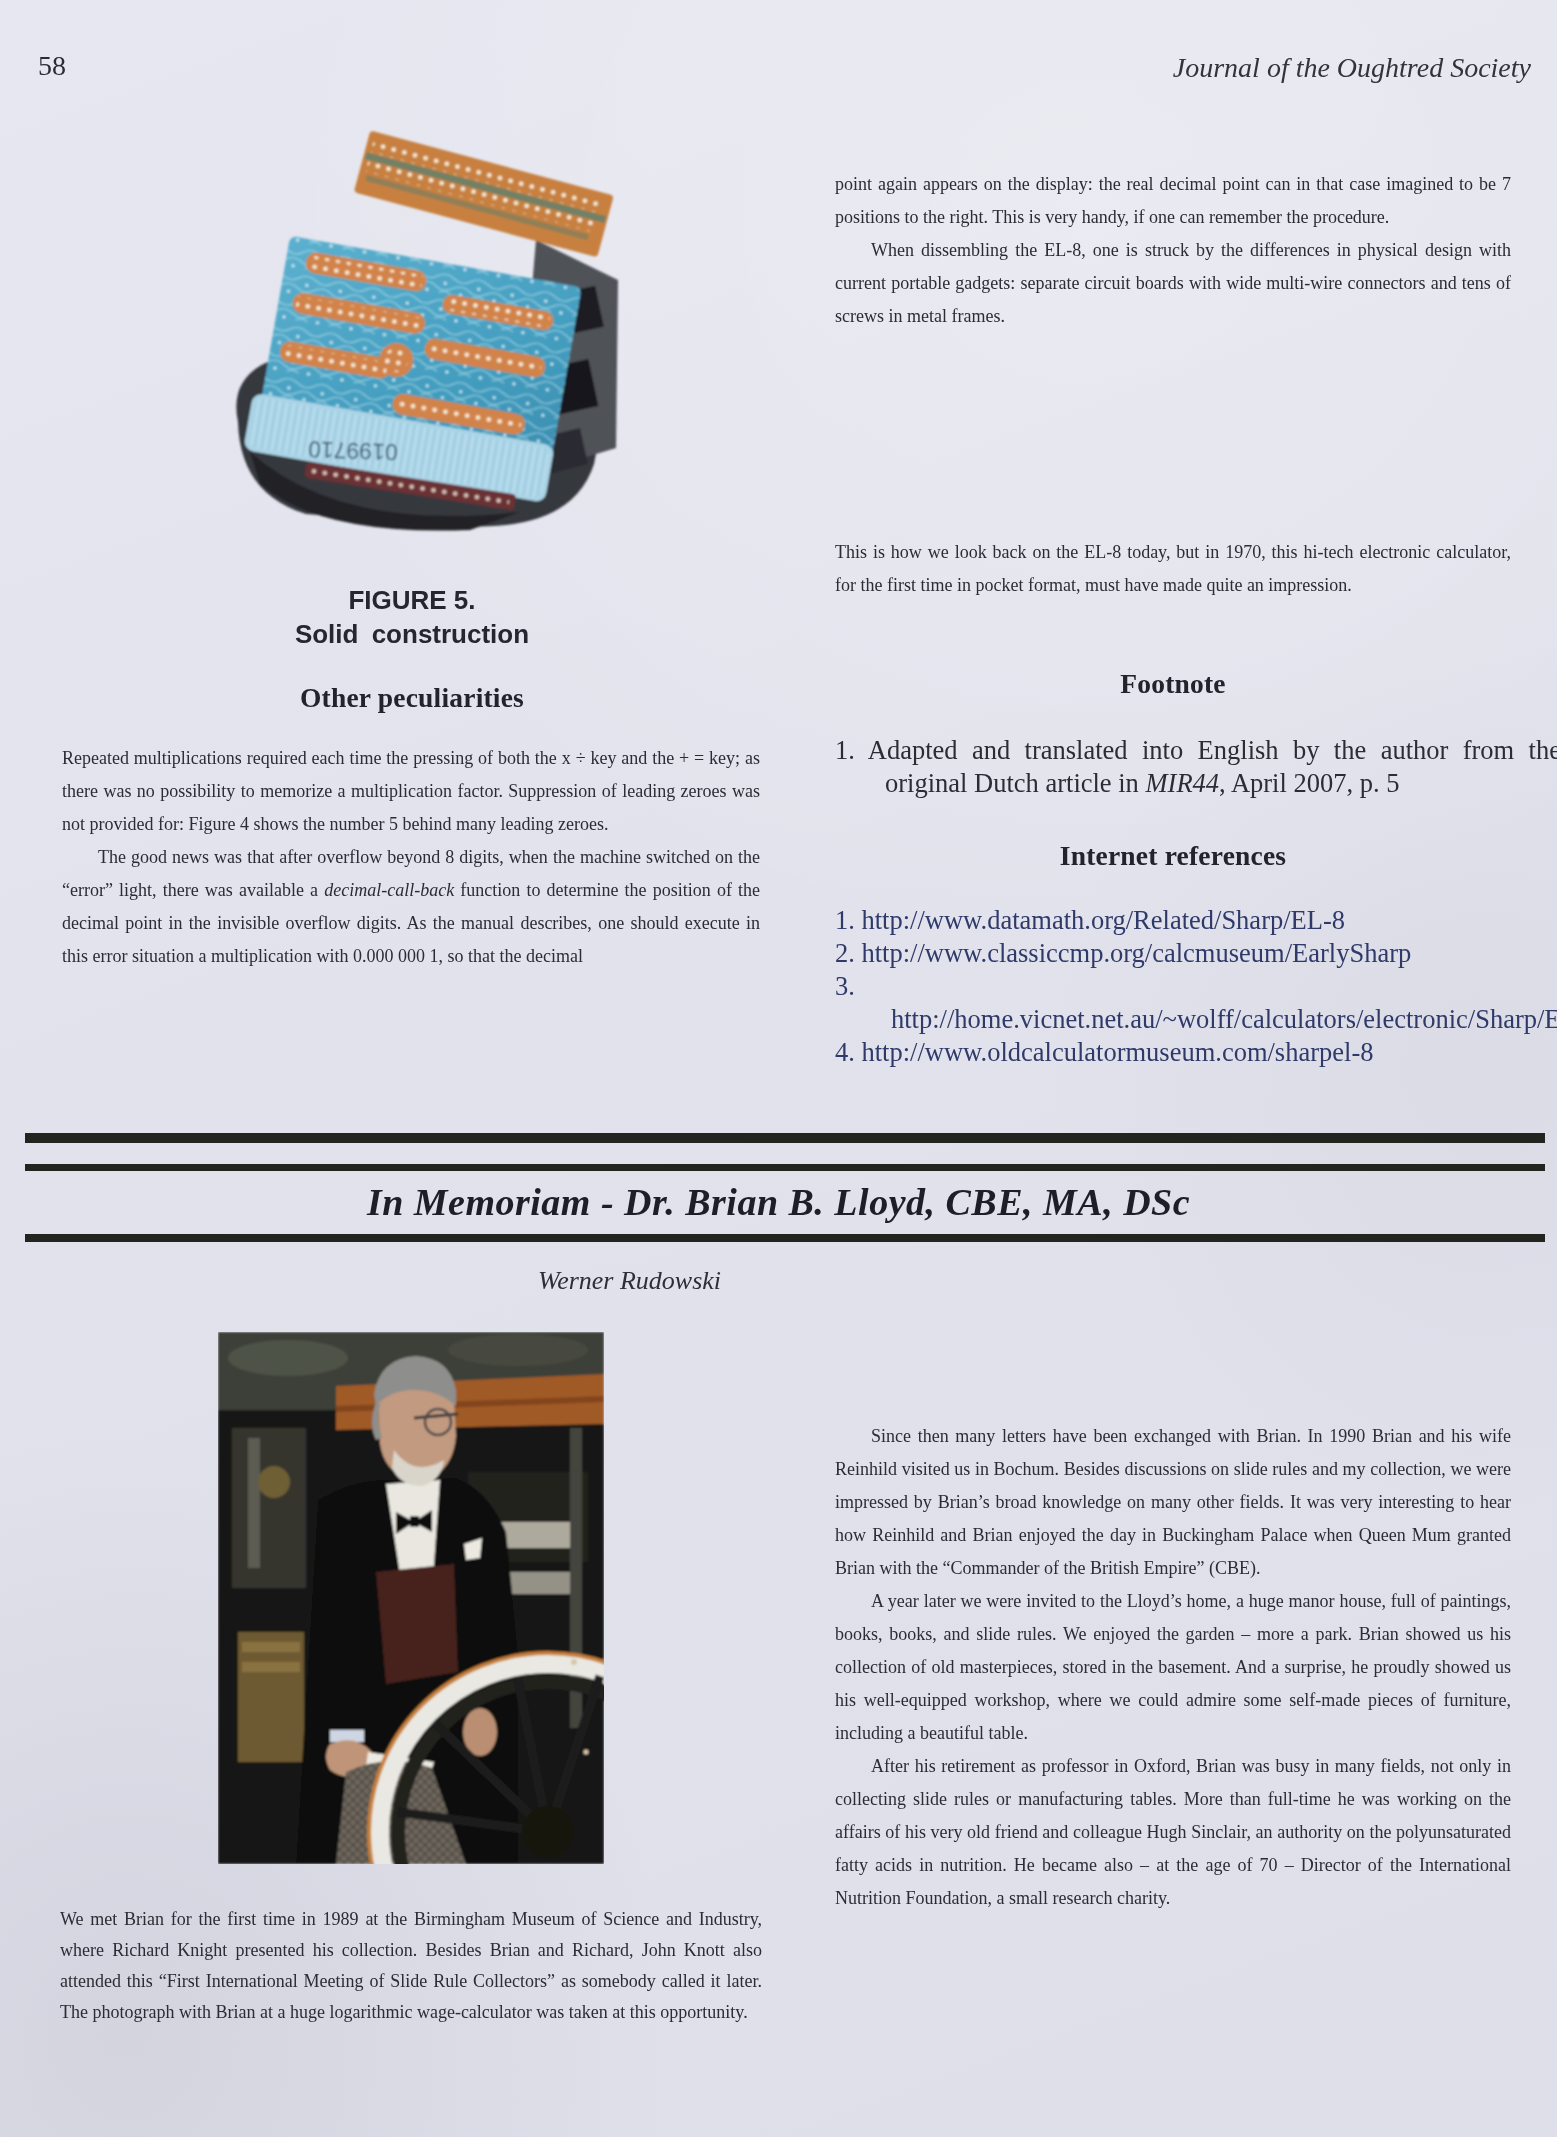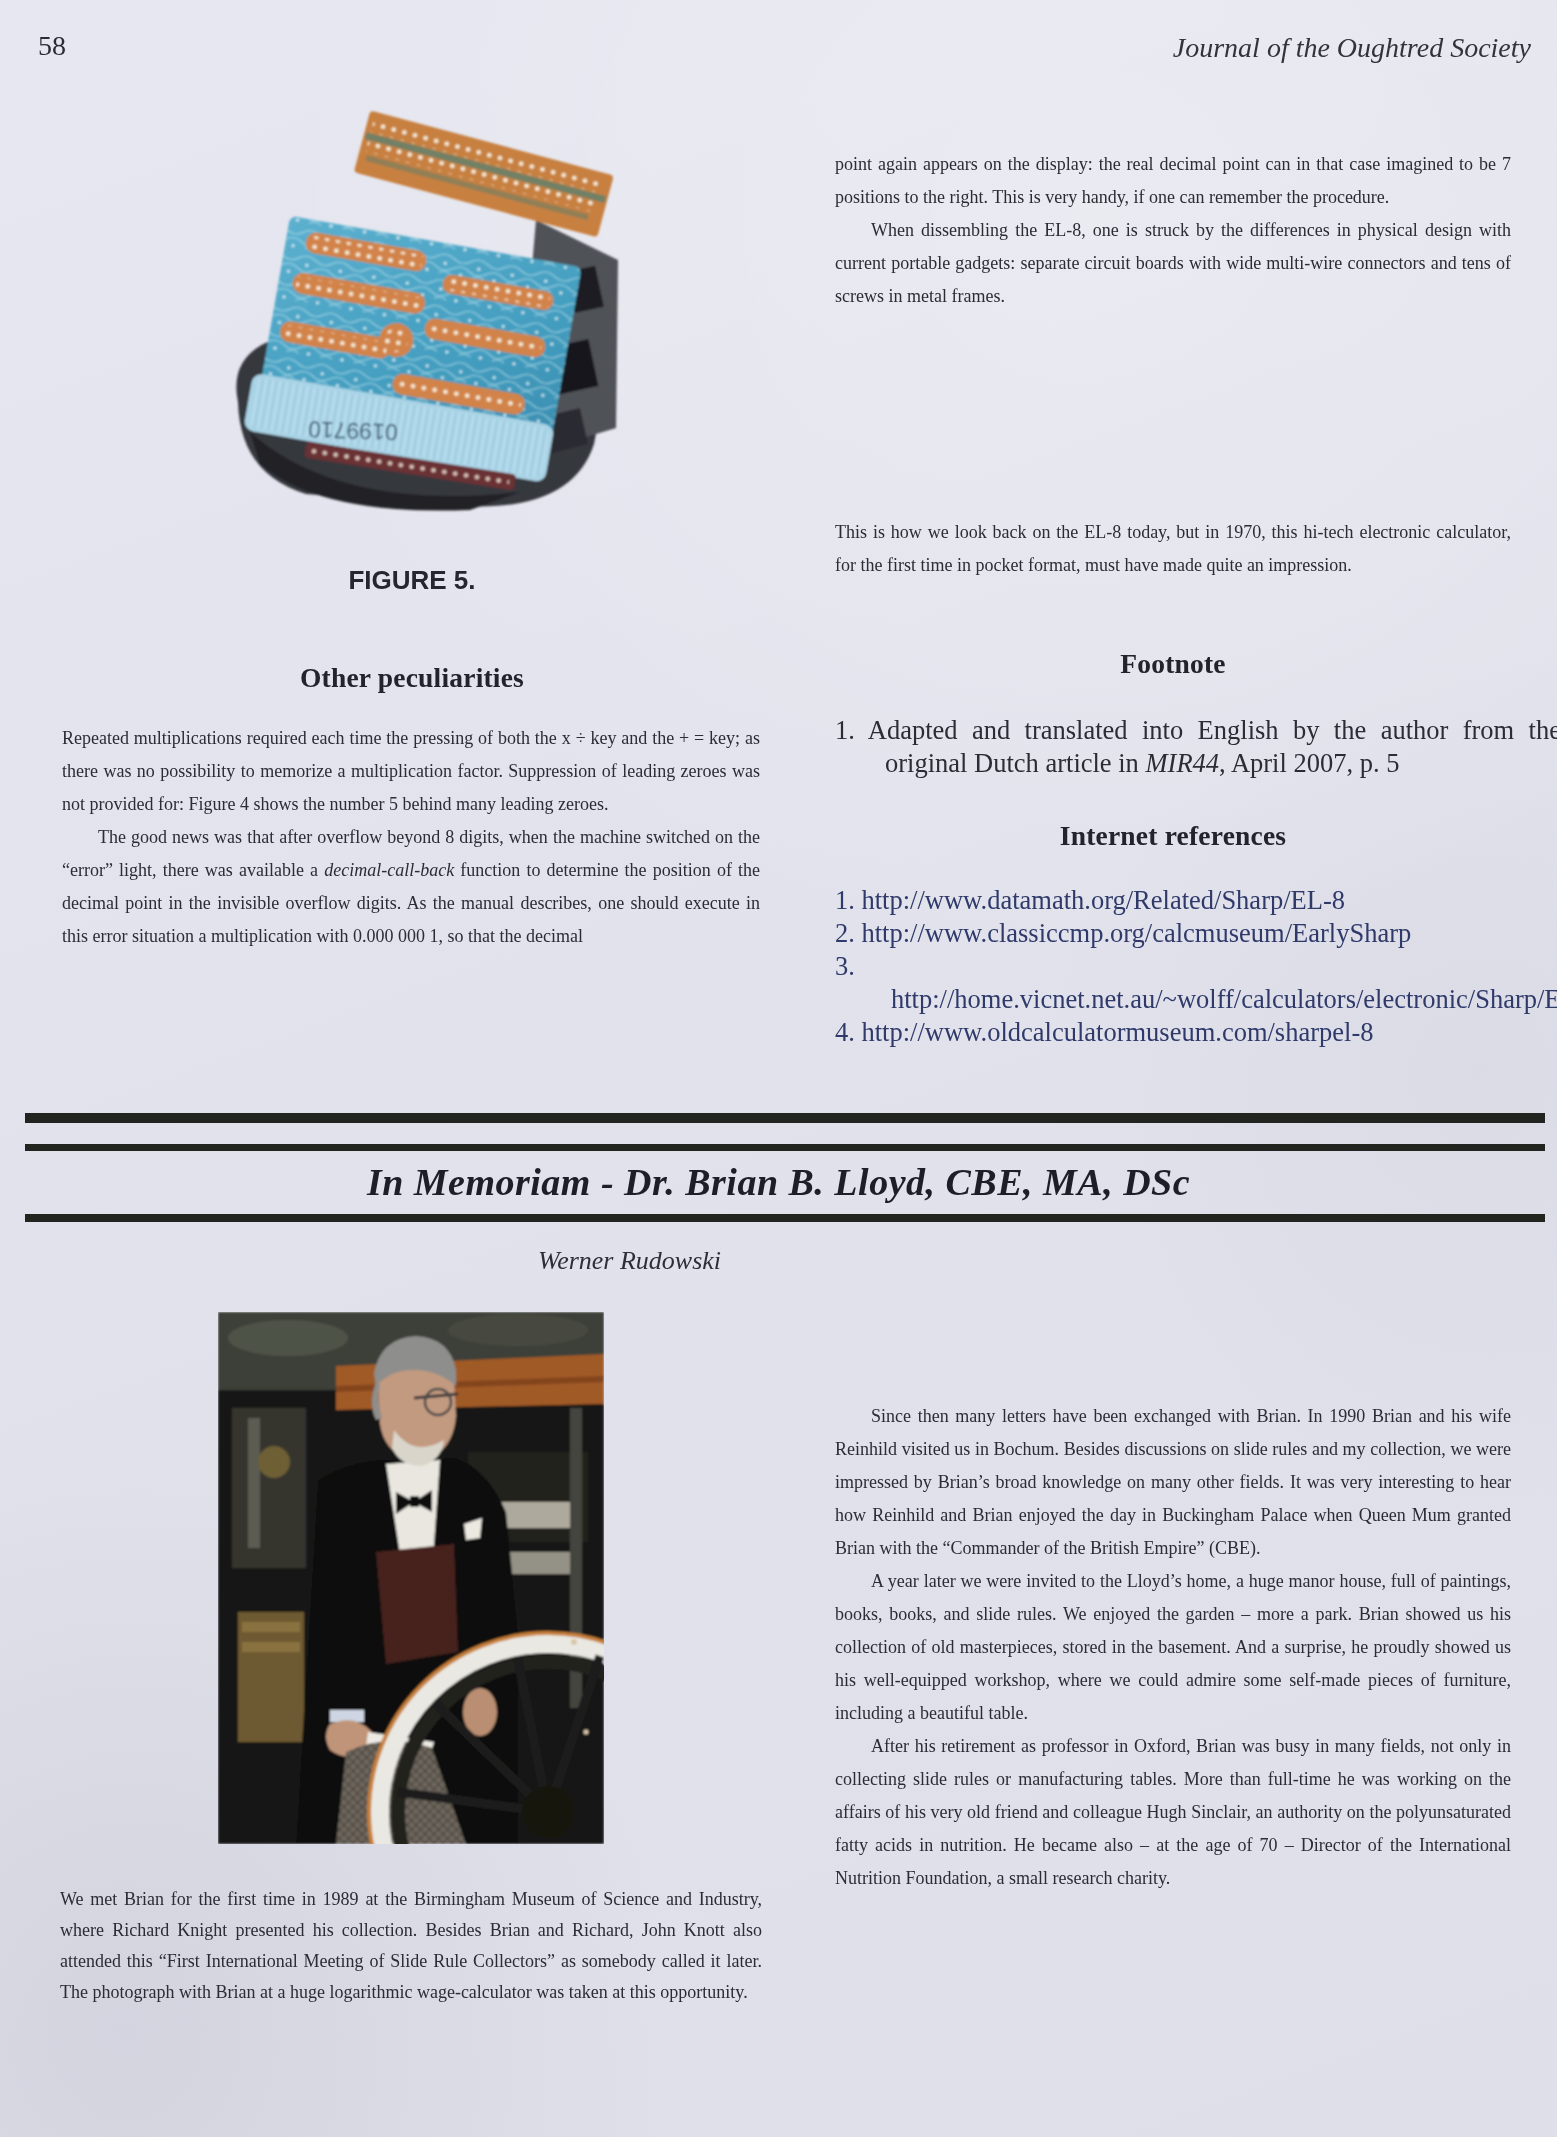--- a/index.html
+++ b/index.html
@@ -7,21 +7,21 @@
     position:relative;width:1557px;height:2137px;overflow:hidden;
     background:#e2e3ec;
     background-image:
       radial-gradient(90% 60% at 70% 10%, rgba(255,255,255,.25), rgba(255,255,255,0) 60%),
       radial-gradient(50% 40% at 8% 95%, rgba(120,122,140,.12), rgba(120,122,140,0) 70%),
       radial-gradient(40% 30% at 95% 50%, rgba(150,152,168,.08), rgba(150,152,168,0) 70%),
       linear-gradient(160deg,#e6e7f0 0%,#e1e2eb 45%,#dedfe9 100%);
     font-family:"Liberation Serif", serif;
     color:#2c2c34;
   }
-  .abs{position:absolute;}
+  .abs{position:absolute;margin-top:20px;}
   .body-text{font-size:18px;line-height:33px;text-align:justify;}
   .body-text p{margin:0;}
   .indent{text-indent:36px;}
   .heading{font-weight:bold;font-size:27.5px;text-align:center;color:#23232b;letter-spacing:.2px;}
   .pagenum{font-size:28px;}
   .journal{font-size:28px;font-style:italic;color:#33333b;}
   .figlabel{font-family:"Liberation Sans", sans-serif;font-weight:bold;font-size:26px;text-align:center;color:#26262e;}
   .figcap{font-family:"Liberation Sans", sans-serif;font-weight:bold;font-size:26px;text-align:center;color:#26262e;word-spacing:6px;}
   .rule{background:#22251f;}
   .mem-title{font-weight:bold;font-style:italic;font-size:38px;text-align:center;color:#1e1e26;letter-spacing:.5px;}
@@ -115,20 +115,21 @@
 
         <g transform="rotate(9 190 376)">
           <rect x="84" y="366" width="212" height="16" rx="4" fill="#6a3034"></rect>
           <rect x="90" y="369" width="200" height="10" fill="url(#wdots)" opacity="0.8"></rect>
         </g>
       </g>
     </svg>
   </div>
 
   <div class="abs figlabel" style="left:62px;top:565px;width:700px;">FIGURE 5.</div>
+  <div class="abs figcap" style="left:62px;top:599px;width:700px;">Solid construction</div>
 
   <div class="abs heading" style="left:62px;top:662px;width:700px;">Other peculiarities</div>
 
   <div class="abs body-text" style="left:62px;top:722px;width:698px;">
     <p>Repeated multiplications required each time the pressing of both the x ÷  key and the + = key; as there was no possibility to memorize a multiplication factor. Suppression of leading zeroes was not provided for: Figure 4 shows the number 5 behind many leading zeroes.</p>
     <p class="indent"><span>The good news was that after overflow beyond 8 digits, when the machine switched on the “error” light, there was available a </span><span class="ital">decimal-call-back</span><span> function to determine the position of the decimal point in the invisible overflow digits. As the manual describes, one should execute in this error situation a multiplication with 0.000 000 1, so that the decimal</span></p>
   </div>
 
   <div class="abs body-text" style="left:835px;top:148px;width:676px;">
     <p>point again appears on the display: the real decimal point can in that case imagined to be 7 positions to the right. This is very handy, if one can remember the procedure.</p>

